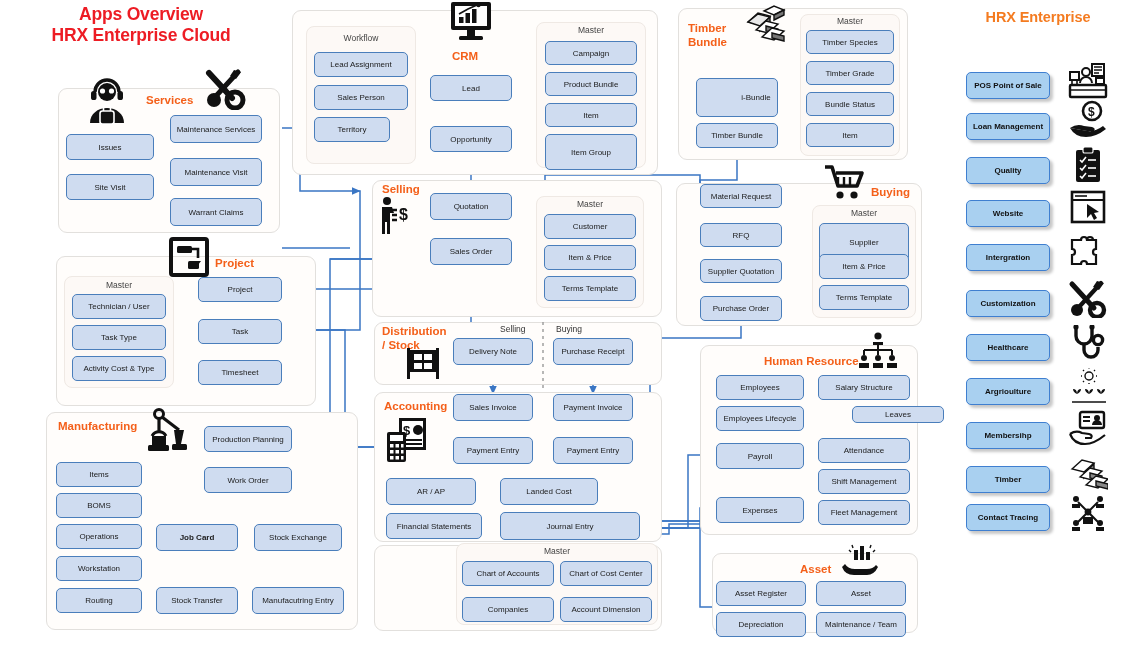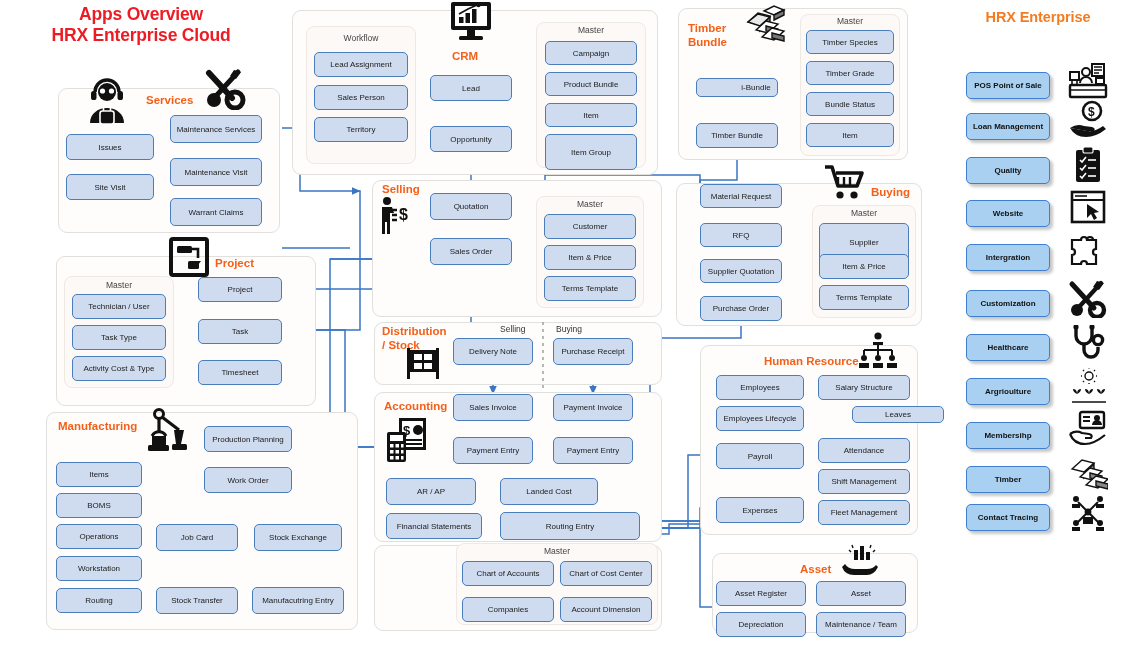--- a/index.html
+++ b/index.html
@@ -186,21 +186,21 @@
   <div class="abs node" style="left:66px;top:174px;width:88px;height:26px;">Site Visit</div>
   <div class="abs node" style="left:170px;top:115px;width:92px;height:28px;">Maintenance Services</div>
   <div class="abs node" style="left:170px;top:158px;width:92px;height:28px;">Maintenance Visit</div>
   <div class="abs node" style="left:170px;top:198px;width:92px;height:28px;">Warrant Claims</div>
 
   <div class="abs panel" style="left:292px;top:10px;width:366px;height:165px;"></div>
   <div class="abs subpanel" style="left:306px;top:26px;width:110px;height:138px;"></div>
   <div class="abs subtitle" style="left:306px;top:33px;width:110px;">Workflow</div>
   <div class="abs node" style="left:314px;top:52px;width:94px;height:25px;">Lead Assignment</div>
   <div class="abs node" style="left:314px;top:85px;width:94px;height:25px;">Sales Person</div>
-  <div class="abs node" style="left:314px;top:117px;width:94px;height:25px;">Territory</div>
+  <div class="abs node" style="left:314px;top:117px;width:76px;height:25px;">Territory</div>
 
   <svg class="ico" style="left:448px;top:0px;" width="46" height="42" viewBox="0 0 46 42">
     <rect x="3" y="2" width="40" height="28" rx="2" fill="#111"></rect>
     <rect x="7" y="6" width="32" height="20" fill="#fff"></rect>
     <rect x="11" y="17" width="4.5" height="6" fill="#111"></rect>
     <rect x="17.5" y="13" width="4.5" height="10" fill="#111"></rect>
     <rect x="24" y="9" width="4.5" height="14" fill="#111"></rect>
     <path d="M11 14 L20 9 L29 5" stroke="#111" stroke-width="1.6" fill="none"></path>
     <circle cx="30.5" cy="5" r="2.2" fill="#111"></circle>
     <rect x="19" y="30" width="8" height="6" fill="#111"></rect>
@@ -228,21 +228,21 @@
         <path d="M6 18 l12 4 10 -9 -12 -3z" fill="#e9e9e9"></path>
       <path d="M18 22 l10 -9 v5 l-10 9z" fill="#777"></path>
       <path d="M14 26 l10 -9 12 3 -10 9z"></path>
         <path d="M24 22 l12 3 v5 l-12 -3z" fill="#777"></path>
       <path d="M20 33 l10 -9 12 3 -10 9z"></path>
         <path d="M30 29 l12 3 v5 l-12 -3z" fill="#777"></path>
       <path d="M22 7 l10 -5 10 4 -10 5z"></path>
         <path d="M32 11 l10 -5 v5 l-10 5z" fill="#777"></path>
     </g>
   </svg>
-  <div class="abs node" style="left:696px;top:78px;width:82px;height:19px;padding-left:40px;">i-Bundle</div>
+  <div class="abs node" style="left:696px;top:78px;width:82px;height:39px;padding-left:40px;">i-Bundle</div>
   <div class="abs node" style="left:696px;top:123px;width:82px;height:25px;">Timber Bundle</div>
   <div class="abs subpanel" style="left:800px;top:14px;width:100px;height:142px;"></div>
   <div class="abs subtitle" style="left:800px;top:16px;width:100px;">Master</div>
   <div class="abs node" style="left:806px;top:30px;width:88px;height:24px;">Timber Species</div>
   <div class="abs node" style="left:806px;top:61px;width:88px;height:24px;">Timber Grade</div>
   <div class="abs node" style="left:806px;top:92px;width:88px;height:24px;">Bundle Status</div>
   <div class="abs node" style="left:806px;top:123px;width:88px;height:24px;">Item</div>
 
   <div class="abs panel" style="left:372px;top:180px;width:290px;height:137px;"></div>
   <div class="abs sectitle" style="left:382px;top:183px;">Selling</div>
@@ -308,21 +308,21 @@
     <path d="M28 22 l10 0 l-3 14 h-5z" fill="#111"></path>
     <rect x="26" y="36" width="15" height="6" rx="1.5" fill="#111"></rect>
   </svg>
   <div class="abs node" style="left:56px;top:462px;width:86px;height:25px;">Items</div>
   <div class="abs node" style="left:56px;top:493px;width:86px;height:25px;">BOMS</div>
   <div class="abs node" style="left:56px;top:524px;width:86px;height:25px;">Operations</div>
   <div class="abs node" style="left:56px;top:556px;width:86px;height:25px;">Workstation</div>
   <div class="abs node" style="left:56px;top:588px;width:86px;height:25px;">Routing</div>
   <div class="abs node" style="left:204px;top:426px;width:88px;height:26px;">Production Planning</div>
   <div class="abs node" style="left:204px;top:467px;width:88px;height:26px;">Work Order</div>
-  <div class="abs node" style="left:156px;top:524px;width:82px;height:27px;">Job Card</div>
+  <div class="abs node" style="left:156px;top:524px;width:82px;height:27px;font-weight:bold;">Job Card</div>
   <div class="abs node" style="left:254px;top:524px;width:88px;height:27px;">Stock Exchange</div>
   <div class="abs node" style="left:156px;top:587px;width:82px;height:27px;">Stock Transfer</div>
   <div class="abs node" style="left:252px;top:587px;width:92px;height:27px;">Manufacutring Entry</div>
 
   <div class="abs panel" style="left:374px;top:322px;width:288px;height:63px;"></div>
   <div class="abs sectitle" style="left:382px;top:325px;width:80px;">
     <div>Distribution</div>
     <div>/ Stock</div>
   </div>
   <svg class="ico" style="left:406px;top:348px;" width="34" height="32" viewBox="0 0 34 32">
@@ -365,21 +365,21 @@
         <rect x="15" y="39" width="2.5" height="3.5"></rect>
       </g>
   </svg>
   <div class="abs node" style="left:453px;top:394px;width:80px;height:27px;">Sales Invoice</div>
   <div class="abs node" style="left:453px;top:437px;width:80px;height:27px;">Payment Entry</div>
   <div class="abs node" style="left:553px;top:394px;width:80px;height:27px;">Payment Invoice</div>
   <div class="abs node" style="left:553px;top:437px;width:80px;height:27px;">Payment Entry</div>
   <div class="abs node" style="left:386px;top:478px;width:90px;height:27px;">AR / AP</div>
   <div class="abs node" style="left:500px;top:478px;width:98px;height:27px;">Landed Cost</div>
   <div class="abs node" style="left:386px;top:513px;width:96px;height:26px;">Financial Statements</div>
-  <div class="abs node" style="left:500px;top:512px;width:140px;height:28px;">Routing Entry</div>
+  <div class="abs node" style="left:500px;top:512px;width:140px;height:28px;">Journal Entry</div>
 
   <div class="abs panel" style="left:374px;top:545px;width:288px;height:86px;"></div>
   <div class="abs subpanel" style="left:456px;top:543px;width:202px;height:82px;"></div>
   <div class="abs subtitle" style="left:456px;top:546px;width:202px;">Master</div>
   <div class="abs node" style="left:462px;top:561px;width:92px;height:25px;">Chart of Accounts</div>
   <div class="abs node" style="left:560px;top:561px;width:92px;height:25px;">Chart of Cost Center</div>
   <div class="abs node" style="left:462px;top:597px;width:92px;height:25px;">Companies</div>
   <div class="abs node" style="left:560px;top:597px;width:92px;height:25px;">Account Dimension</div>
 
   <div class="abs panel" style="left:700px;top:345px;width:218px;height:190px;"></div>

